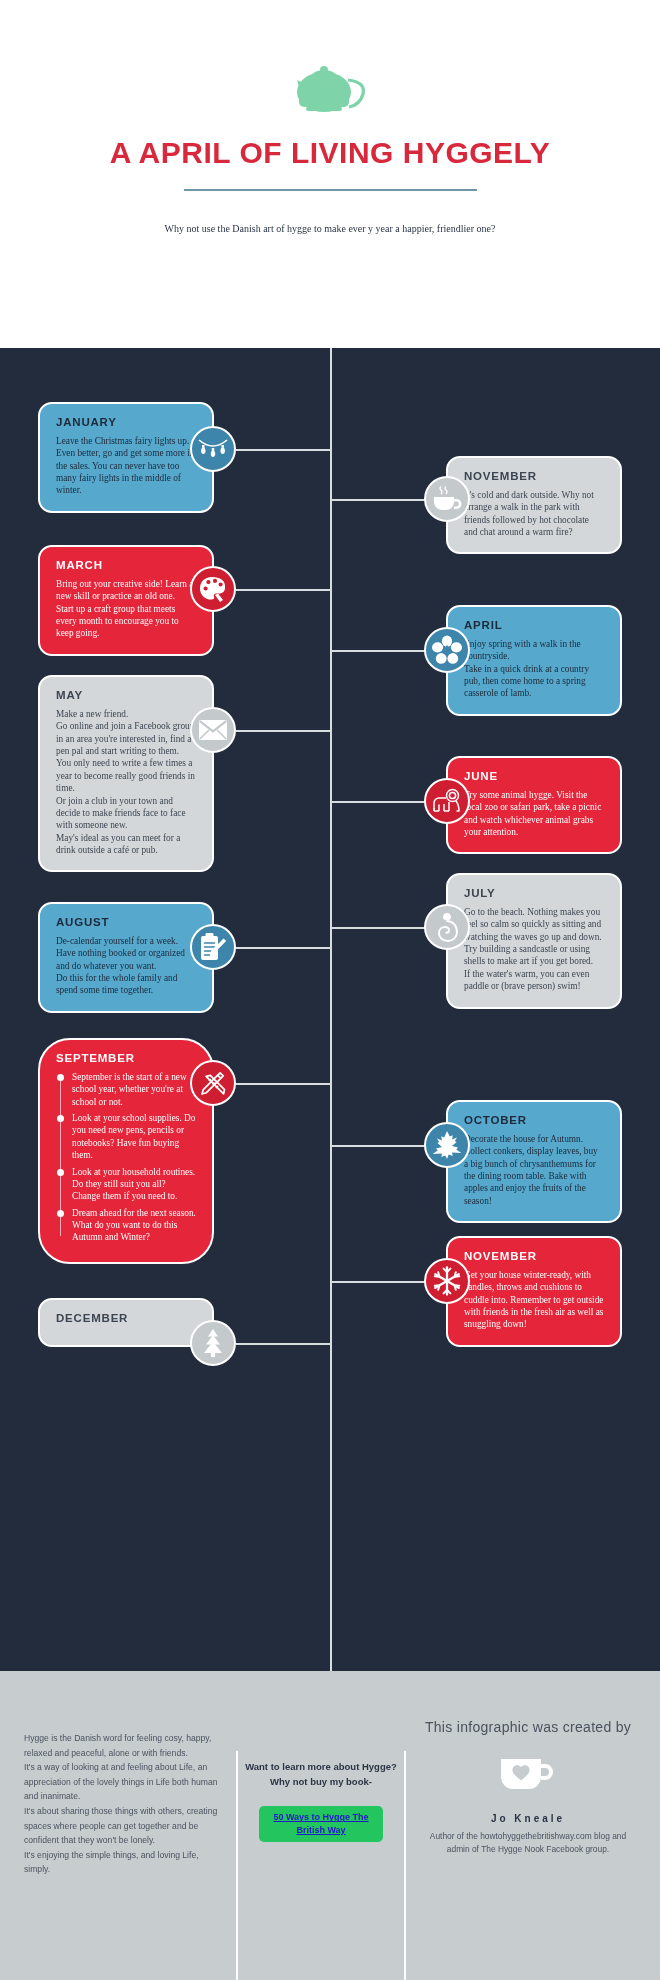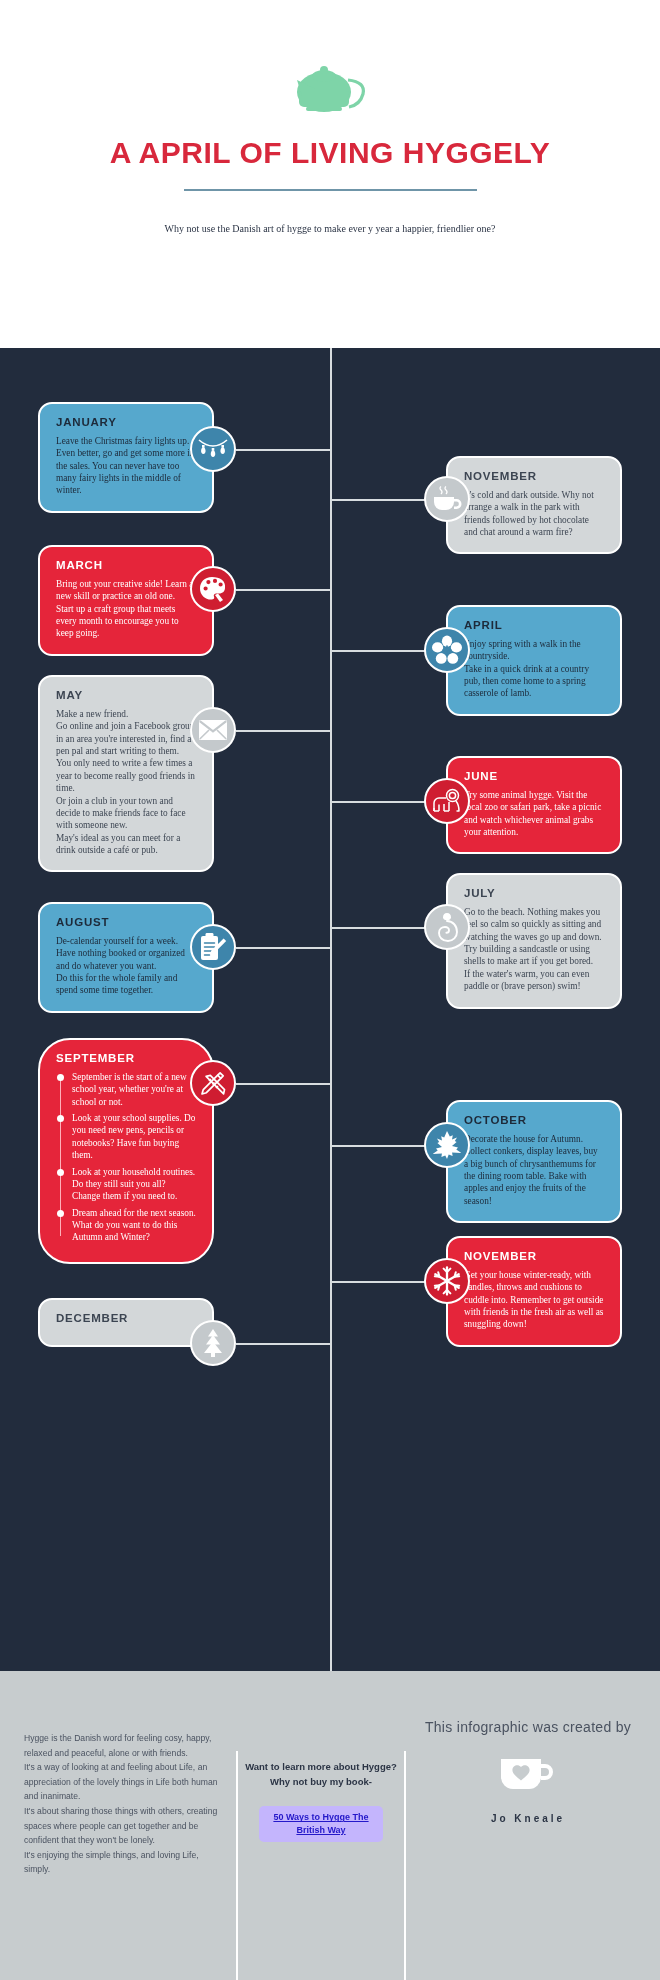--- a/index.html
+++ b/index.html
@@ -150,21 +150,21 @@
     font-family: "Liberation Sans", sans-serif;
     font-weight: bold;
     font-size: 9.5px;
     line-height: 1.6;
     color: #2b3445;
     white-space: pre-line;
   }
   .f-book-btn {
     display: inline-block;
     margin-top: 17px;
-    background: #c4b5fd;
+    background: #22c55e;
     border-radius: 5px;
     padding: 5px 8px;
     font-family: "Liberation Sans", sans-serif;
     font-weight: bold;
     font-size: 9px;
     line-height: 1.4;
     color: #2418c9;
     text-decoration: underline;
     width: 124px;
   }
@@ -442,16 +442,17 @@
       <span class="f-cup">
         <svg width="58" height="40" viewBox="0 0 58 40">
           <g fill="#ffffff">
             <path d="M2 6 h40 v18 a12 12 0 0 1 -12 12 h-16 a12 12 0 0 1 -12 -12 Z"></path>
             <path d="M42 11 h4 a8 8 0 0 1 0 16 h-4 v-4 h4 a4 4 0 0 0 0 -8 h-4 Z"></path>
           </g>
           <path d="M22 14 c-3.2 -3.4 -8.6 -1.2 -8.6 3 c0 4.4 5.6 7.8 8.6 10.4 c3 -2.6 8.6 -6 8.6 -10.4 c0 -4.2 -5.4 -6.4 -8.6 -3 Z" fill="#c7ccce"></path>
         </svg>
       </span>
       <div class="f-author">Jo Kneale</div>
+      <div class="f-author-desc">Author of the howtohyggethebritishway.com blog and admin of The Hygge Nook Facebook group.</div>
     </div>
   </div>
 
 </div>
 
 </body></html>

